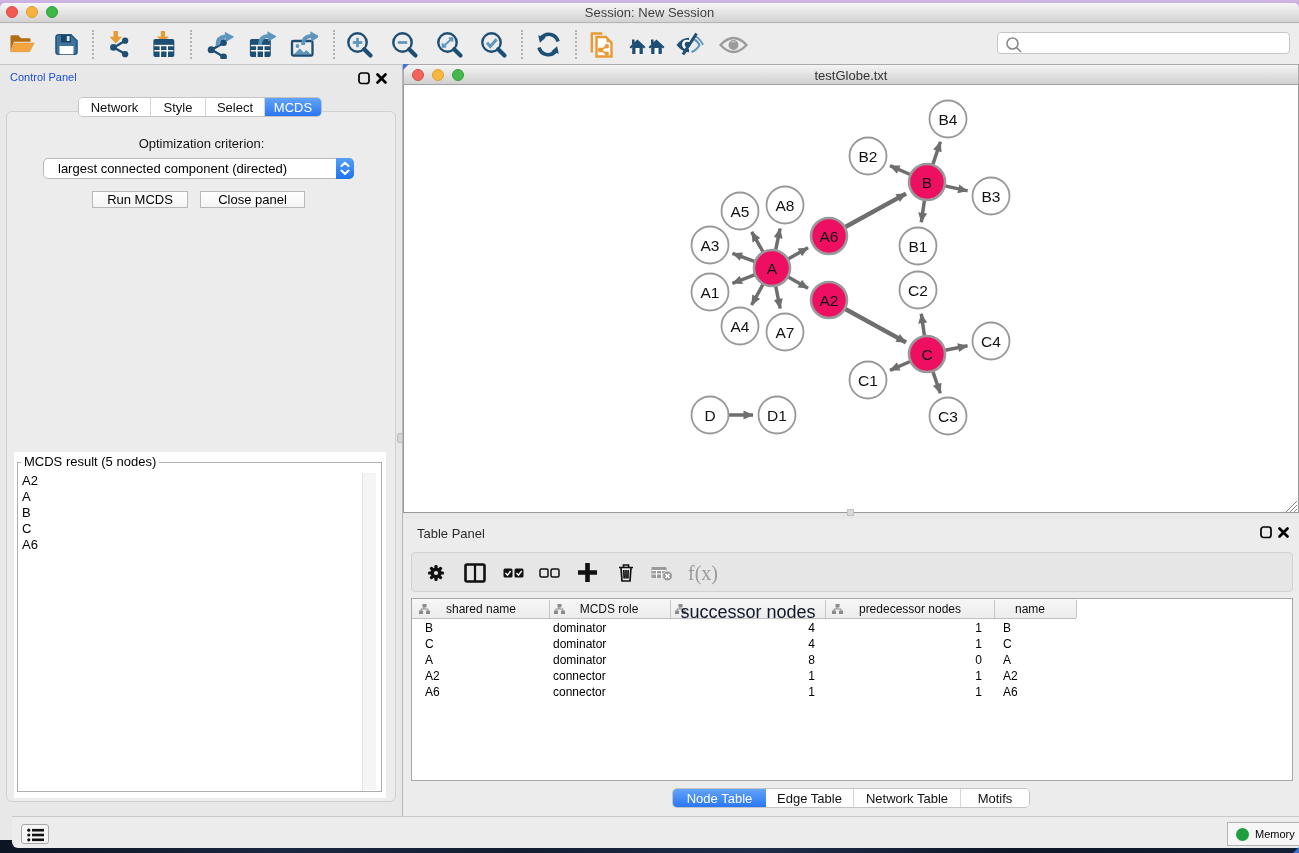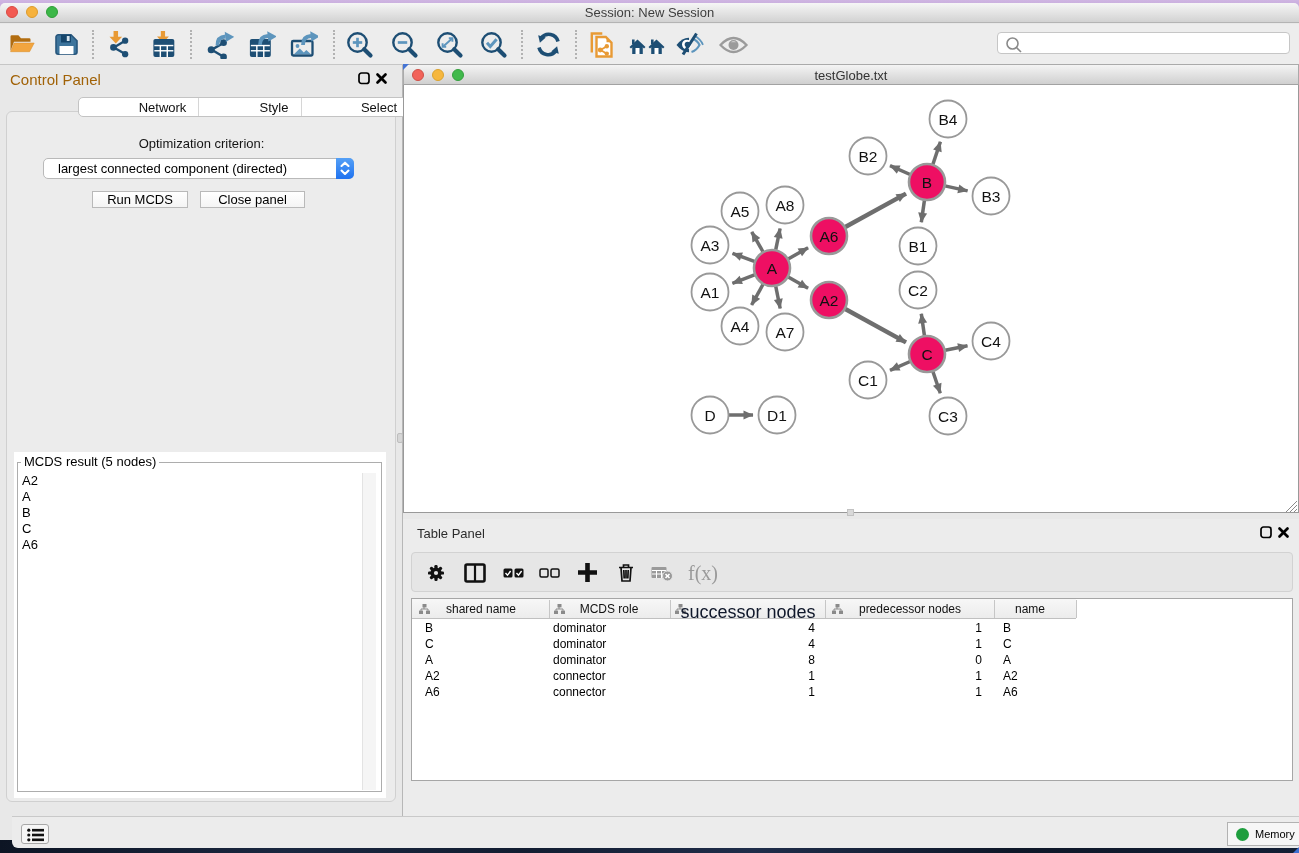--- a/index.html
+++ b/index.html
@@ -16,32 +16,32 @@
 #titlebar .t1 { left:6px;  background:#f25a52; border:1px solid #d94b42; }
 #titlebar .t2 { left:26px; background:#f6b23d; border:1px solid #dd9b2d; }
 #titlebar .t3 { left:46px; background:#3cb748; border:1px solid #2f9e38; }
 #title-text { left:0; top:5px; width:1299px; text-align:center; font-size:13px; color:#3e3e3e; }
 
 #toolbar { left:0; top:24px; width:1299px; height:41px; background:#ededed; border-bottom:1px solid #c6c6c6; }
 .tsep { position:absolute; top:6px; height:29px; width:0; border-left:2px dotted #b2b2b2; }
 #searchbox { left:997px; top:8px; width:293px; height:22px; background:#fff; border:1px solid #c6c6c6; border-radius:4px; }
 
 #dock { left:0; top:65px; width:403px; height:752px; background:#e8e8e8; border-right:1px solid #b7b7b7; }
-#cp-title { left:10px; top:6px; font-size:15px; color:#a16207;text-align:center; }
+#cp-title { left:10px; top:6px; font-size:11px; color:#1d4ed8;text-align:center; }
 #cp-panel { left:6px; top:111px; width:390px; height:691px; background:#ececec; border:1px solid #d0d0d0; border-radius:6px; }
 
 .seg { position:absolute; display:flex; height:20px; border:1px solid #c3c3c3; border-radius:5px; background:#fff; overflow:hidden; font-size:13px; }
-.seg > div { display:flex; align-items:center; justify-content:center; color:#111; border-right:1px solid #d6d6d6; background:#fff;margin-left:48px; }
+.seg > div { display:flex; align-items:center; justify-content:center; color:#111; border-right:1px solid #d6d6d6; background:#fff; }
 .seg > div:last-child { border-right:none; }
 .seg > div.sel { background:linear-gradient(#62a4f8,#2a76f3); color:#fff; border-right:none; }
 #cp-tabs { left:78px; top:97px; }
 #cp-tabs > div:nth-child(1){ width:72px; }
 #cp-tabs > div:nth-child(2){ width:55px; }
 #cp-tabs > div:nth-child(3){ width:59px; }
-#cp-tabs > div:nth-child(4){ width:34px; }
+#cp-tabs > div:nth-child(4){ width:56px; }
 #opt-label { left:0; top:136px; width:403px; text-align:center; font-size:13px; color:#141414; }
 #dropdown { left:43px; top:158px; width:311px; height:21px; background:#fff; border:1px solid #b9b9b9; border-radius:5px; font-size:13px; color:#000; line-height:19px; padding-left:14px; }
 #dropdown .caps { position:absolute; right:-1px; top:-1px; width:18px; height:21px; border-radius:0 5px 5px 0; background:linear-gradient(#55a0f6,#1f72f0); }
 .btn { position:absolute; height:17px; background:linear-gradient(#ffffff,#f4f4f4); border:1px solid #b9b9b9; border-radius:0; font-size:13px; color:#000; display:flex; align-items:center; justify-content:center; }
 #btn-run { left:92px; top:191px; width:96px; }
 #btn-close { left:200px; top:191px; width:105px; }
 
 #mcds-box { left:14px; top:452px; width:372px; height:346px; background:#fff;padding-left:36px; }
 #mcds-fs { left:3px; top:10px; width:365px; height:330px; border:1px solid #adadad; }
 #mcds-legend { left:7px; top:2px; background:#fff; padding:0 3px; font-size:13px; color:#000; }
@@ -478,20 +478,26 @@
       <div class="abs" style="left:141px;top:70px;font-size:12px;color:#000">connector</div>
       <div class="abs" style="left:303px;top:70px;width:100px;text-align:right;font-size:12px;color:#000">1</div>
       <div class="abs" style="left:470px;top:70px;width:100px;text-align:right;font-size:12px;color:#000">1</div>
       <div class="abs" style="left:591px;top:70px;font-size:12px;color:#000">A2</div>
       <div class="abs" style="left:13px;top:86px;font-size:12px;color:#000">A6</div>
       <div class="abs" style="left:141px;top:86px;font-size:12px;color:#000">connector</div>
       <div class="abs" style="left:303px;top:86px;width:100px;text-align:right;font-size:12px;color:#000">1</div>
       <div class="abs" style="left:470px;top:86px;width:100px;text-align:right;font-size:12px;color:#000">1</div>
       <div class="abs" style="left:591px;top:86px;font-size:12px;color:#000">A6</div>
     </div>
+  <div class="seg" id="tp-tabs">
+      <div class="sel">Node Table</div>
+      <div>Edge Table</div>
+      <div>Network Table</div>
+      <div>Motifs</div>
+    </div>
 </div>
 
 <div class="abs" id="wp-bot"></div>
 <div class="abs" id="statusbar">
   <div class="abs" id="sb-listbtn">
       <svg width="18" height="14" style="position:absolute;left:5px;top:3px" viewBox="0 0 18 14">
 <g fill="#111">
           <circle cx="1.8" cy="2.2" r="1.6"></circle>
           <circle cx="1.8" cy="7" r="1.6"></circle>
           <circle cx="1.8" cy="11.8" r="1.6"></circle>

